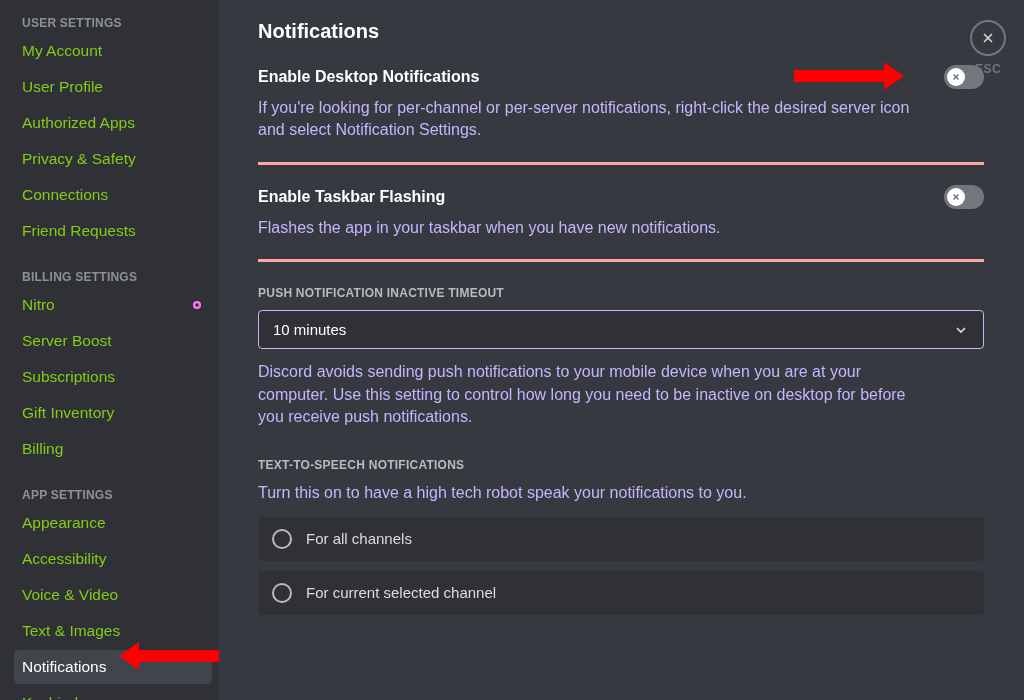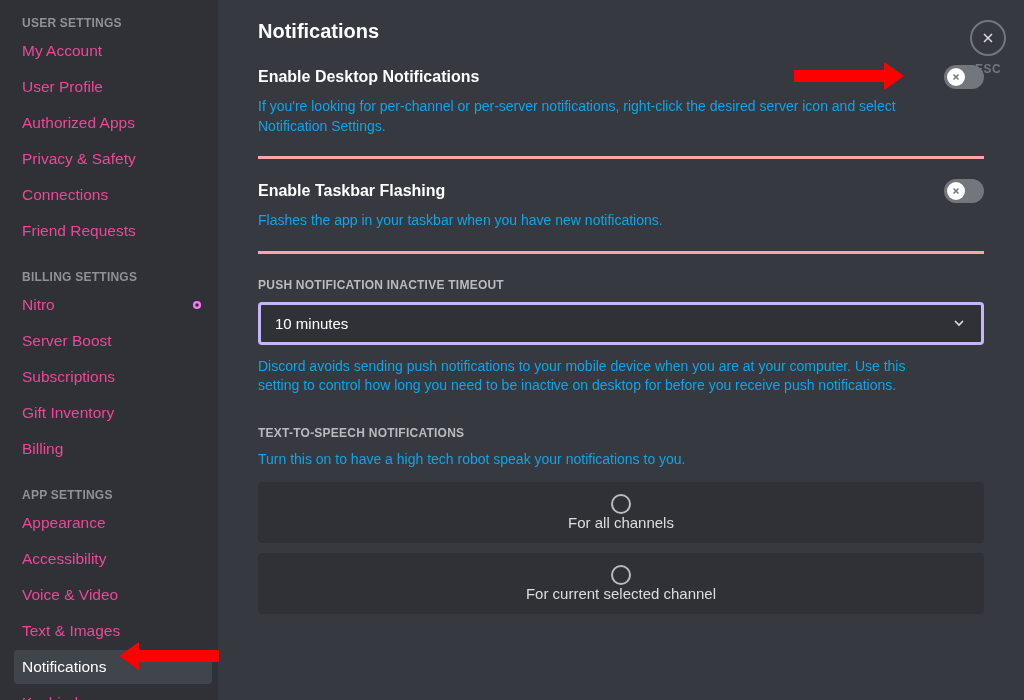--- a/index.html
+++ b/index.html
@@ -1,35 +1,35 @@
 <!DOCTYPE html>
 <html><head>
 <meta charset="utf-8">
 <style>
   * { margin: 0; padding: 0; box-sizing: border-box; font-family: -apple-system, "Segoe UI", Helvetica, Arial, sans-serif; }
   body { background: #36393f; color: #dcddde; width: 1024px; height: 700px; overflow: hidden; display: flex; }
   .sidebar { width: 218px; background: #2f3136; height: 100%; overflow-y: auto; padding: 10px 6px 10px 14px; }
   .sidebar-section-header { font-size: 12px; font-weight: 700; color: #8e9297; letter-spacing: 0.02em; text-transform: uppercase; padding: 6px 8px 4px 8px; }
-  .sidebar-item { font-size: 15.5px; color: #ec4899; padding: 7px 8px; border-radius: 4px; margin-bottom: 2px; cursor: pointer; display: flex; align-items: center; justify-content: space-between; line-height: 20px; }
+  .sidebar-item { font-size: 15.5px; color: #84cc16; padding: 7px 8px; border-radius: 4px; margin-bottom: 2px; cursor: pointer; display: flex; align-items: center; justify-content: space-between; line-height: 20px; }
   .sidebar-item.active { background: #40444b; color: #ffffff; }
   .gap { height: 14px; }
   .content { flex: 1; position: relative; padding: 20px 40px 20px 40px; overflow-y: auto; }
   .page-title { font-size: 20px; font-weight: 700; color: #ffffff; margin-bottom: 22px; }
   .setting-block { border-bottom: 3px solid #fca5a5; padding-bottom: 20px; margin-bottom: 20px; }
   .setting-block.noborder { border-bottom: none; padding-bottom: 4px; margin-bottom: 26px; margin-top: 24px; }
   .setting-row { display: flex; align-items: center; justify-content: space-between; }
   .setting-label { font-size: 16px; font-weight: 600; color: #ffffff; }
-  .setting-desc { font-size: 14px; color: #0ea5e9; margin-top: 8px; line-height: 1.4; max-width: 660px; }
+  .setting-desc { font-size: 16px; color: #c4b5fd; margin-top: 8px; line-height: 1.4; max-width: 660px; }
   .toggle { width: 40px; height: 24px; background: #72767d; border-radius: 14px; position: relative; cursor: pointer; flex-shrink: 0; }
   .toggle-knob { width: 18px; height: 18px; background: #ffffff; border-radius: 50%; position: absolute; top: 3px; left: 3px; display:flex; align-items:center; justify-content:center; }
   .toggle-knob svg { width: 12px; height: 12px; }
   .section-header-small { font-size: 12px; font-weight: 700; color: #b9bbbe; letter-spacing: 0.02em; text-transform: uppercase; margin-bottom: 10px; }
-  .dropdown { background: #2f3136; border: 3px solid #c4b5fd; border-radius: 4px; padding: 10px 14px; display: flex; align-items: center; justify-content: space-between; cursor: pointer; margin-bottom: 12px; }
+  .dropdown { background: #2f3136; border: 1px solid #c4b5fd; border-radius: 4px; padding: 10px 14px; display: flex; align-items: center; justify-content: space-between; cursor: pointer; margin-bottom: 12px; }
   .dropdown-value { font-size: 15px; color: #ffffff; }
-  .radio-row { background: #2f3136; border-radius: 4px; padding: 12px 14px; display: flex; align-items: center; margin-bottom: 10px; cursor: pointer; font-size: 15px; color: #dcddde; flex-direction: column; }
+  .radio-row { background: #2f3136; border-radius: 4px; padding: 12px 14px; display: flex; align-items: center; gap: 14px; margin-bottom: 10px; cursor: pointer; font-size: 15px; color: #dcddde; }
   .radio-circle { width: 20px; height: 20px; border: 2px solid #b9bbbe; border-radius: 50%; flex-shrink: 0; }
   .close-area { position: absolute; top: 20px; right: 18px; text-align: center; }
   .close-btn { width: 36px; height: 36px; border: 2px solid #72767d; border-radius: 50%; display: flex; align-items: center; justify-content: center; cursor: pointer; margin: 0 auto; }
   .close-btn svg { width: 16px; height: 16px; }
   .esc-label { font-size: 12px; font-weight: 600; color: #72767d; margin-top: 6px; letter-spacing: 0.5px; }
   .arrow-red { position: absolute; }
   .arrow-red.toggle-arrow { top: 62px; right: 120px; }
   .arrow-red.sidebar-arrow { left: 119px; top: 642px; }
   .arrow-body { display:flex; align-items:center; }
   .arrow-line { width: 90px; height: 12px; background: #ff0000; }

